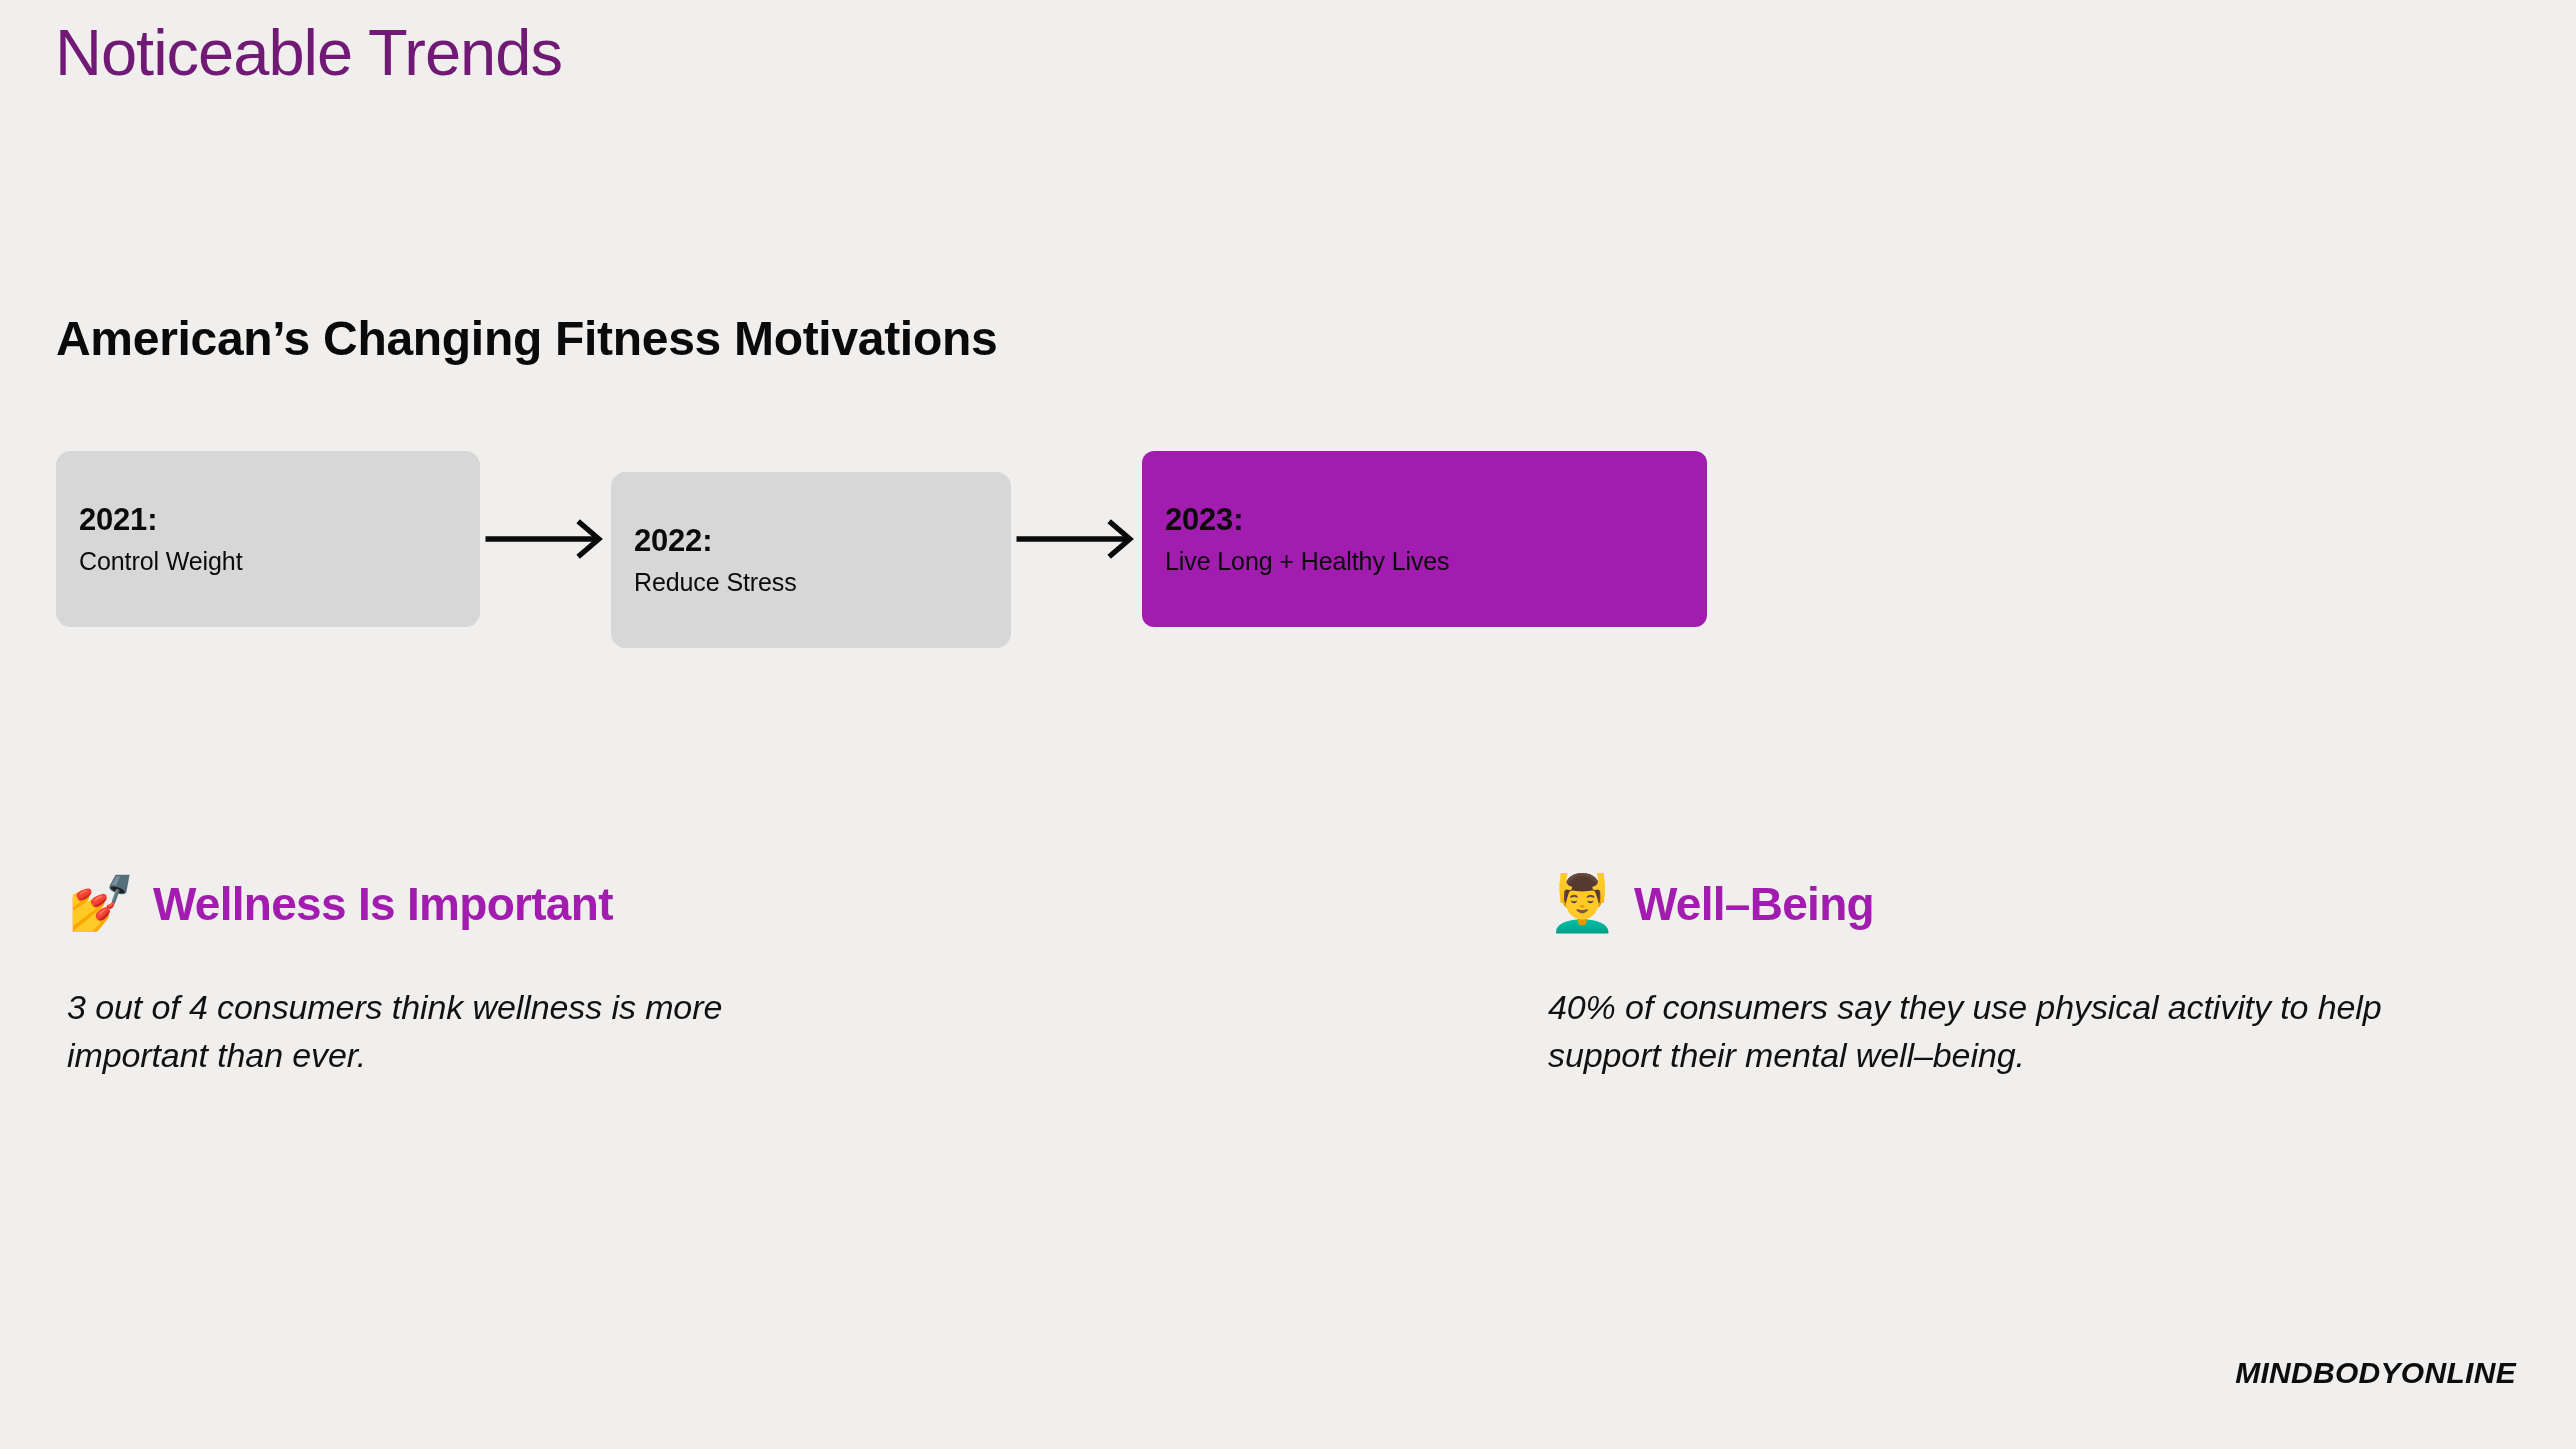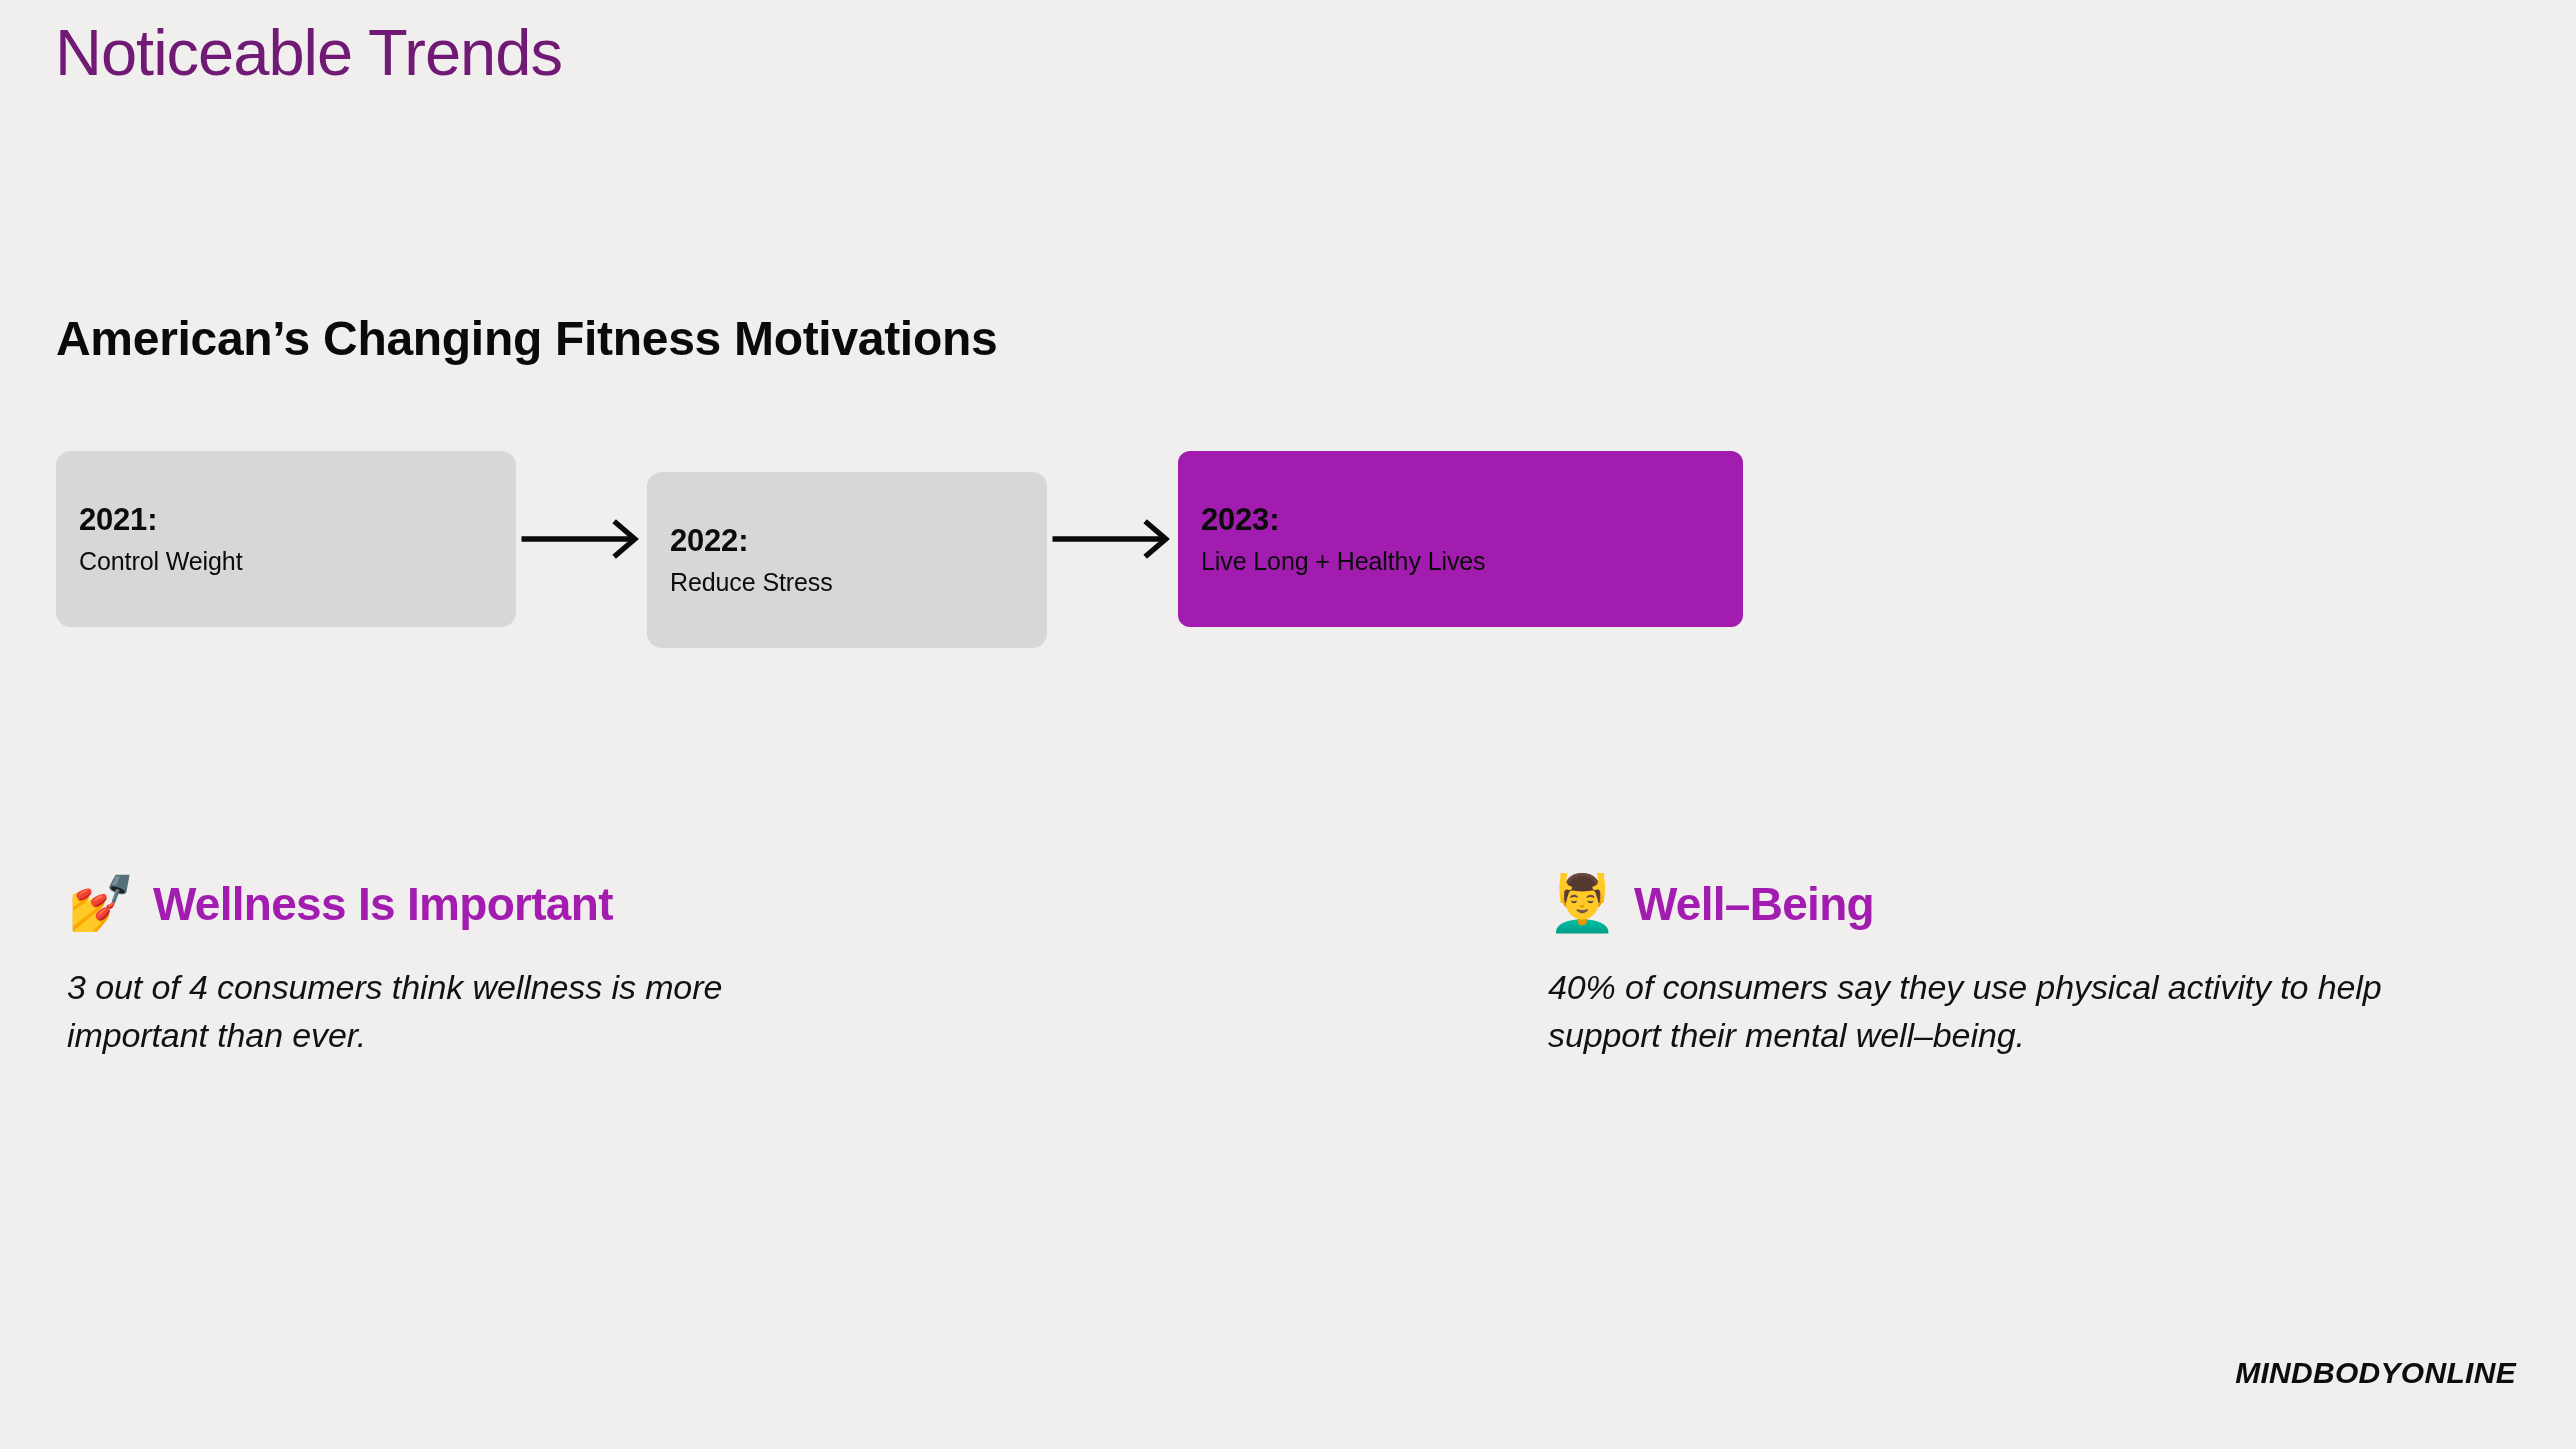--- a/index.html
+++ b/index.html
@@ -74,21 +74,21 @@
     white-space: nowrap;
   }
   .flow-box-label {
     font-size: 25px;
     font-weight: 400;
     letter-spacing: -0.1px;
     line-height: 1;
     white-space: nowrap;
   }
 
-  .flow-box.w1 { width: 460px; }
+  .flow-box.w1 { width: 424px; }
   .flow-box.w2 { width: 400px; margin-top: 42px; }
   .flow-box.w3 { width: 565px; }
 
   .flow-arrow {
     width: 131px;
     height: 40px;
     display: flex;
     align-items: center;
     justify-content: center;
     flex: none;
@@ -124,21 +124,21 @@
   }
   .stat-title {
     font-size: 46px;
     font-weight: 700;
     letter-spacing: -0.7px;
     line-height: 1;
     white-space: nowrap;
     color: #a21caf;
   }
   .stat-body {
-    margin-top: 20px;
+    margin-top: 40px;
     font-size: 34px;
     font-style: italic;
     font-weight: 400;
     line-height: 1.42;
     letter-spacing: -0.1px;
     color: #111111;
   }
 
   
   .footer-logo {

